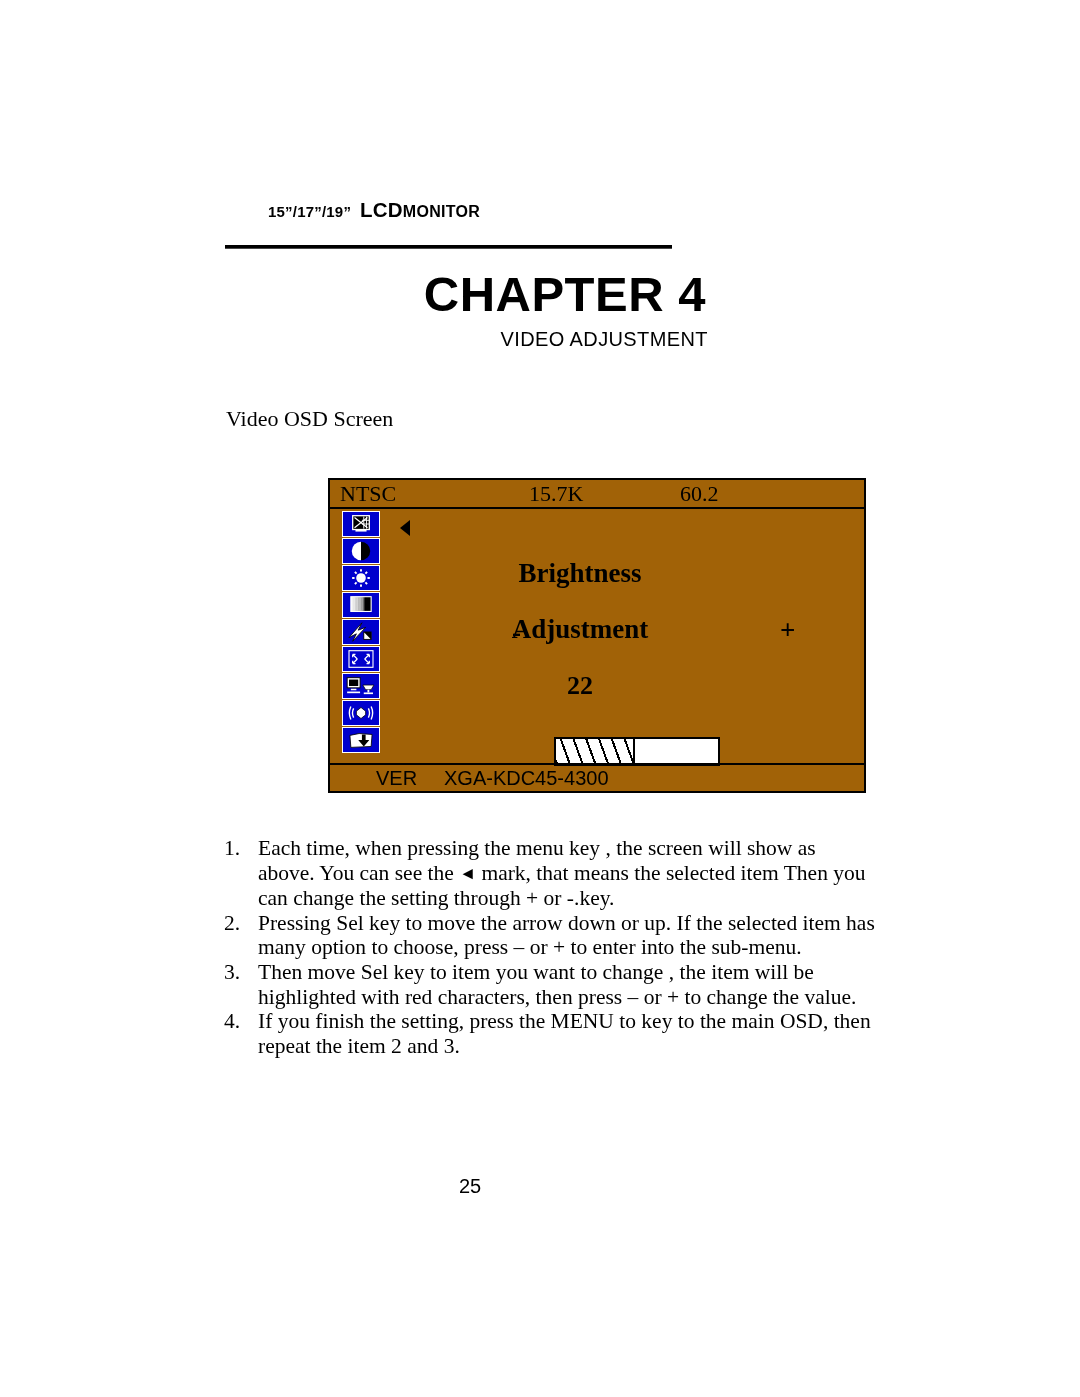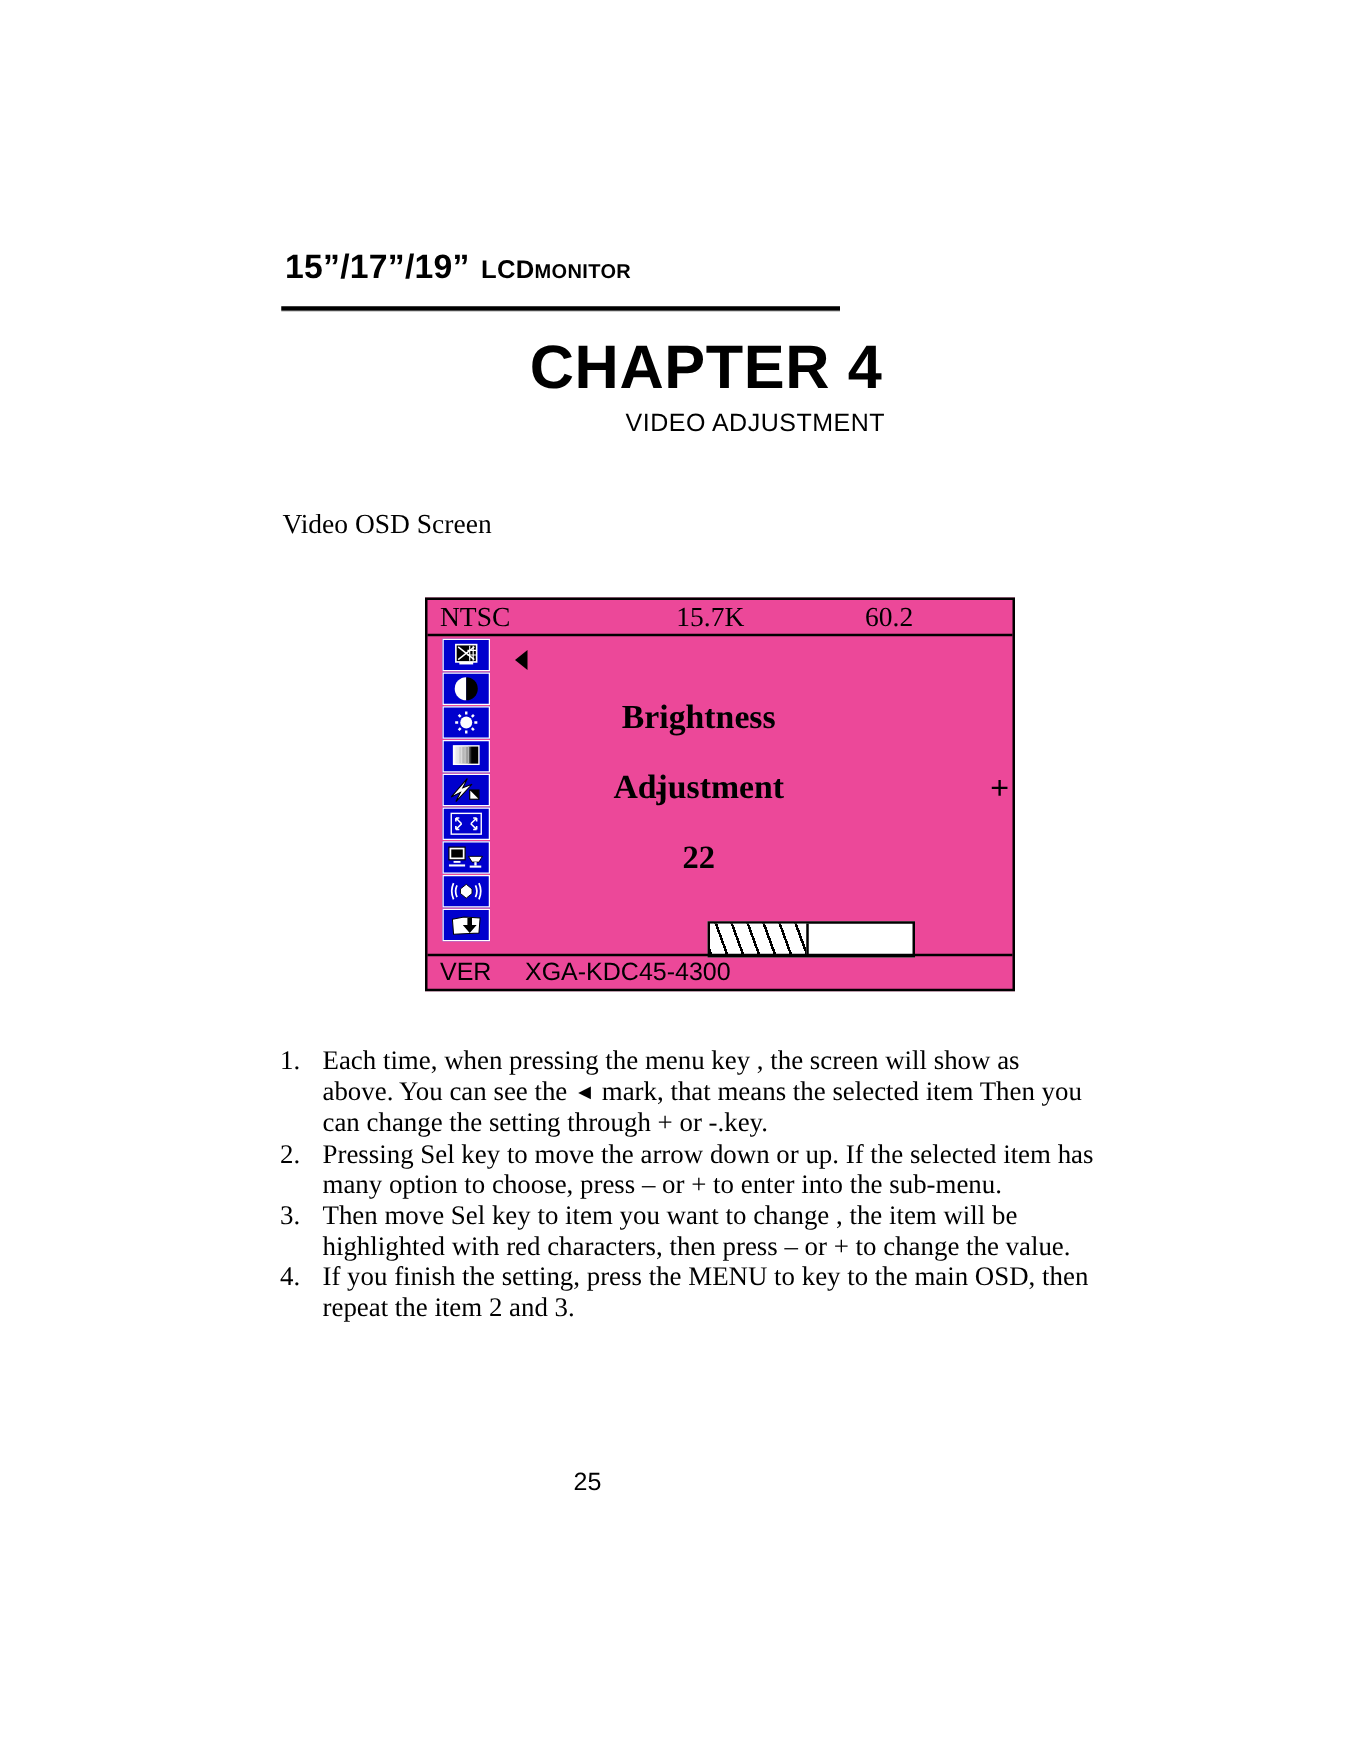--- a/index.html
+++ b/index.html
@@ -27,21 +27,22 @@
   .running-header {
     position: absolute;
     left: 228px;
     top: 198px;
     font-family: "Liberation Sans", sans-serif;
     font-weight: 700;
     white-space: nowrap;
     letter-spacing: 0.2px;
   }
   .rh-size {
-    font-size: 27px;
+    font-size: 15px;
+    margin-left: 40px;
   }
   .rh-lcd {
     font-size: 20.5px;
     margin-left: 9px;
     text-align: right;
   }
   .rh-monitor {
     font-size: 16px;
     letter-spacing: 0.3px;
   }
@@ -88,27 +89,27 @@
     left: 226px;
     top: 406px;
     font-size: 22px;
     font-family: "Liberation Serif", serif;
     white-space: nowrap;
   }
 
   
   .osd {
     position: absolute;
-    left: 340px;
+    left: 328px;
     top: 478px;
-    width: 472px;
+    width: 538px;
     height: 315px;
     border: 2px solid #000;
     box-sizing: border-box;
-    background: #ec4899;
+    background: #a16207;
   }
   .osd-header {
     position: absolute;
     left: 0;
     top: 0;
     right: 0;
     height: 29px;
     border-bottom: 2px solid #000;
     box-sizing: border-box;
   }
@@ -133,20 +134,21 @@
     border-top: 2px solid #000;
     box-sizing: border-box;
   }
   .osd-footer span {
     position: absolute;
     top: 2px;
     font-family: "Liberation Sans", sans-serif;
     font-size: 20px;
     line-height: 23px;
     white-space: nowrap;
+    margin-left: 36px;
   }
   .osd-f-ver   { left: 10px; }
   .osd-f-model { left: 78px; }
 
   
   .icon-col {
     position: absolute;
     left: 12px;
     top: 31px;
     width: 38px;

